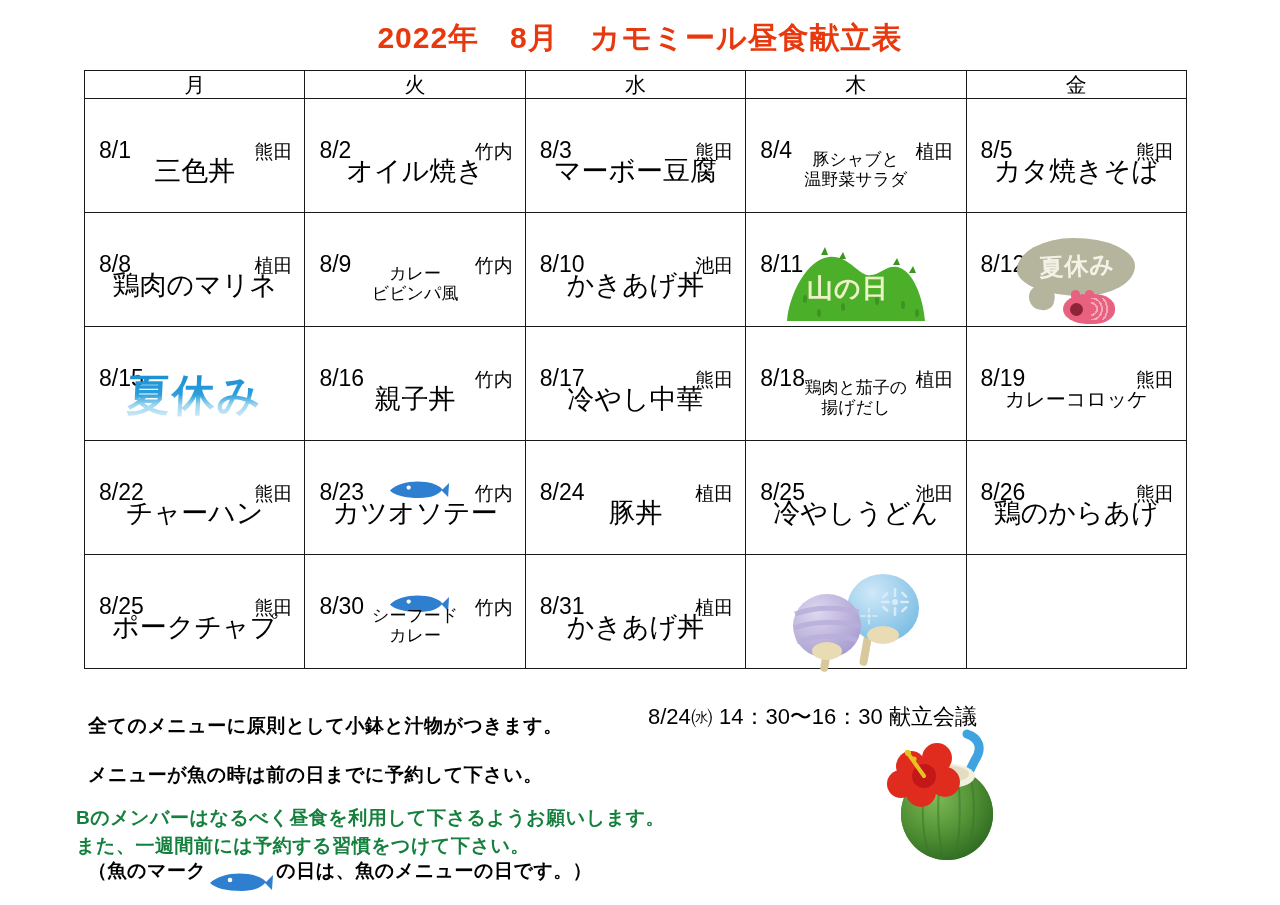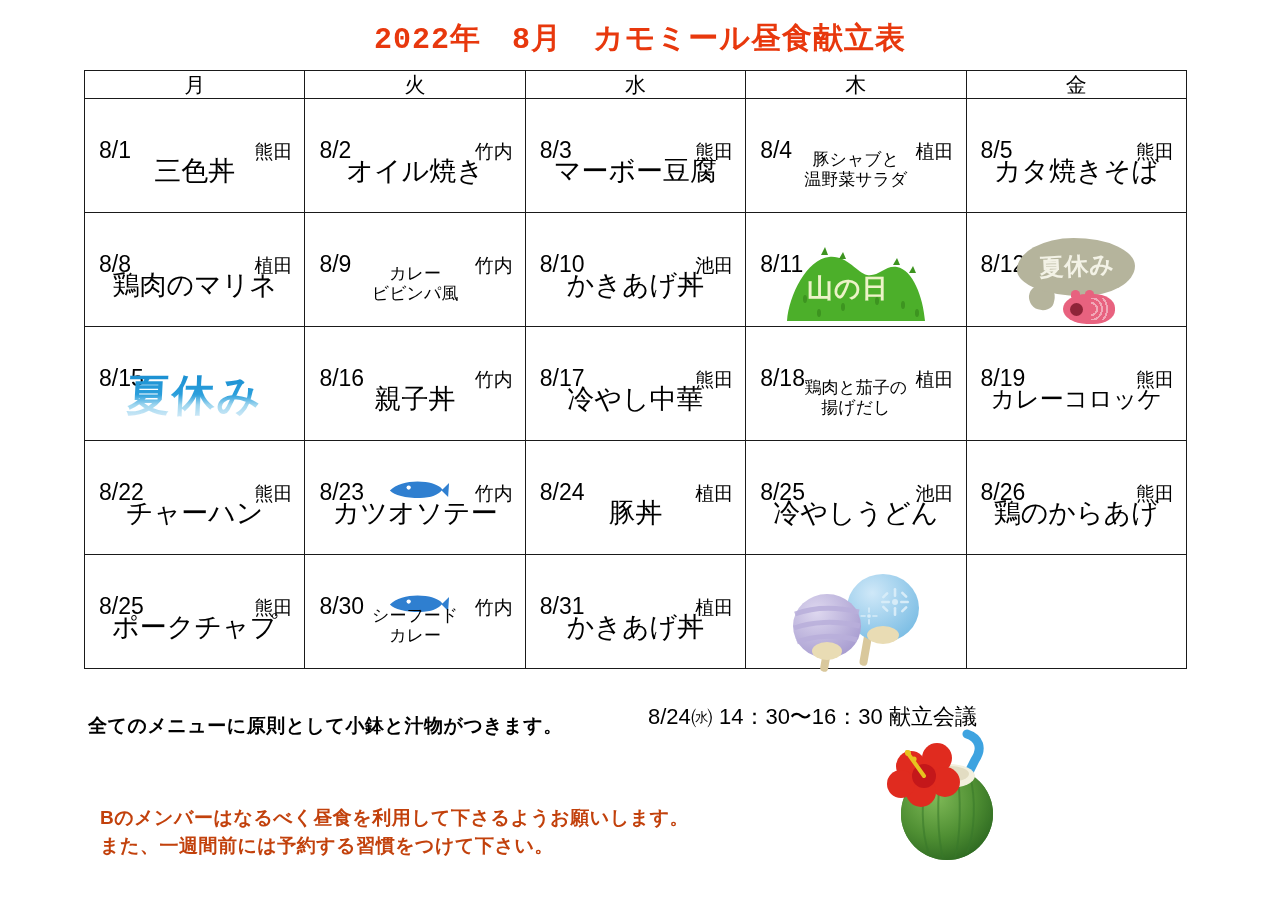--- a/index.html
+++ b/index.html
@@ -21,21 +21,20 @@
     position: absolute;
     top: 18px;
     left: 0;
     width: 1280px;
     text-align: center;
     font-size: 30px;
     font-weight: bold;
     color: #e8380d;
     letter-spacing: 1px;
     white-space: pre;
-    font-family: Liberation Mono, monospace;
   }
 
   
   .calendar {
     position: absolute;
     left: 84px;
     top: 70px;
     width: 1103px;
     border-collapse: collapse;
     table-layout: fixed;
@@ -77,21 +76,21 @@
     display: flex;
     align-items: center;
     justify-content: center;
     text-align: center;
     font-size: 27px;
     line-height: 1.12;
     padding: 0 4px;
     white-space: pre-line;
   }
   .cell-menu.two-line { font-size: 17px; top: 28px; }
-  .cell-menu.small { font-size: 24px; }
+  .cell-menu.small { font-size: 20px; }
 
   
   .fish-inline {
     display: inline-block;
     vertical-align: middle;
     margin: 0 2px;
   }
 
   
   .art-wrap {
@@ -200,21 +199,21 @@
   .note {
     position: absolute;
     font-size: 19px;
     font-weight: bold;
     line-height: 1.45;
     white-space: pre-line;
     letter-spacing: 0.5px;
   }
   .note-1 { left: 88px; top: 712px; }
   .note-2 { left: 88px; top: 733px; }
-  .note-3 { left: 100px; top: 804px; color: #c2410c; }
+  .note-3 { left: 76px; top: 804px; color: #15803d; }
   .meeting {
     position: absolute;
     left: 648px;
     top: 702px;
     font-size: 22px;
     font-weight: normal;
     white-space: nowrap;
   }
 
   .coconut { position: absolute; left: 875px; top: 722px; }
@@ -500,20 +499,28 @@
         <td class="daycell"></td>
       </tr>
     </tbody>
 </table>
 
 <div class="note note-1">全てのメニューに原則として小鉢と汁物がつきます。</div>
 
 <div class="meeting">8/24㈬ 14：30〜16：30 献立会議</div>
 
 <div class="note note-2">
+  <div>メニューが魚の時は前の日までに予約して下さい。</div>
+  <div>
+    <span>（魚のマーク</span><span class="fish-inline">
+      <svg width="66" height="22" viewBox="0 0 66 22" aria-hidden="true">
+        <path d="M2 12 C10 4, 26 1, 40 3 C50 4.5, 56 8, 58 11 L65 4 L64 19 L57 12 C54 16, 46 20, 34 20 C18 20, 7 17, 2 12 Z" fill="#2f7fd0"></path>
+        <circle cx="22" cy="9" r="2.3" fill="#ffffff"></circle>
+      </svg></span><span>の日は、魚のメニューの日です。）</span>
+  </div>
 </div>
 
 <div class="note note-3">Bのメンバーはなるべく昼食を利用して下さるようお願いします。
 また、一週間前には予約する習慣をつけて下さい。</div>
 
 <div class="coconut">
   <svg width="150" height="150" viewBox="0 0 150 150" aria-hidden="true">
     <path d="M92 12 C104 16, 108 26, 100 38 L88 62" stroke="#3ea3e0" stroke-width="9" fill="none" stroke-linecap="round"></path>
     <circle cx="72" cy="92" r="46" fill="#3c7a2c"></circle>
     <circle cx="72" cy="92" r="46" fill="url(#cocoG)"></circle>

